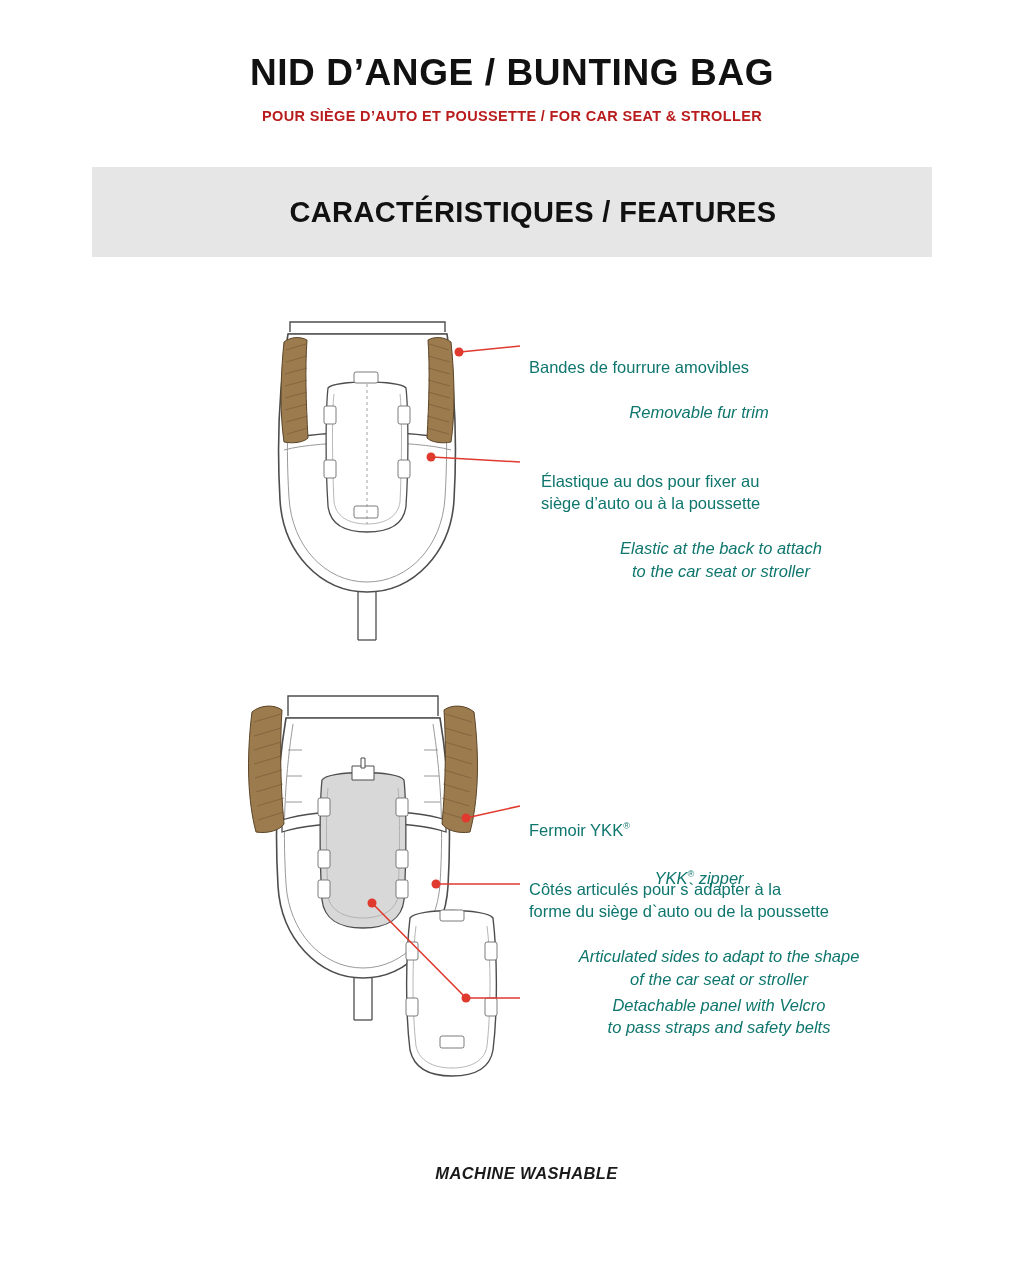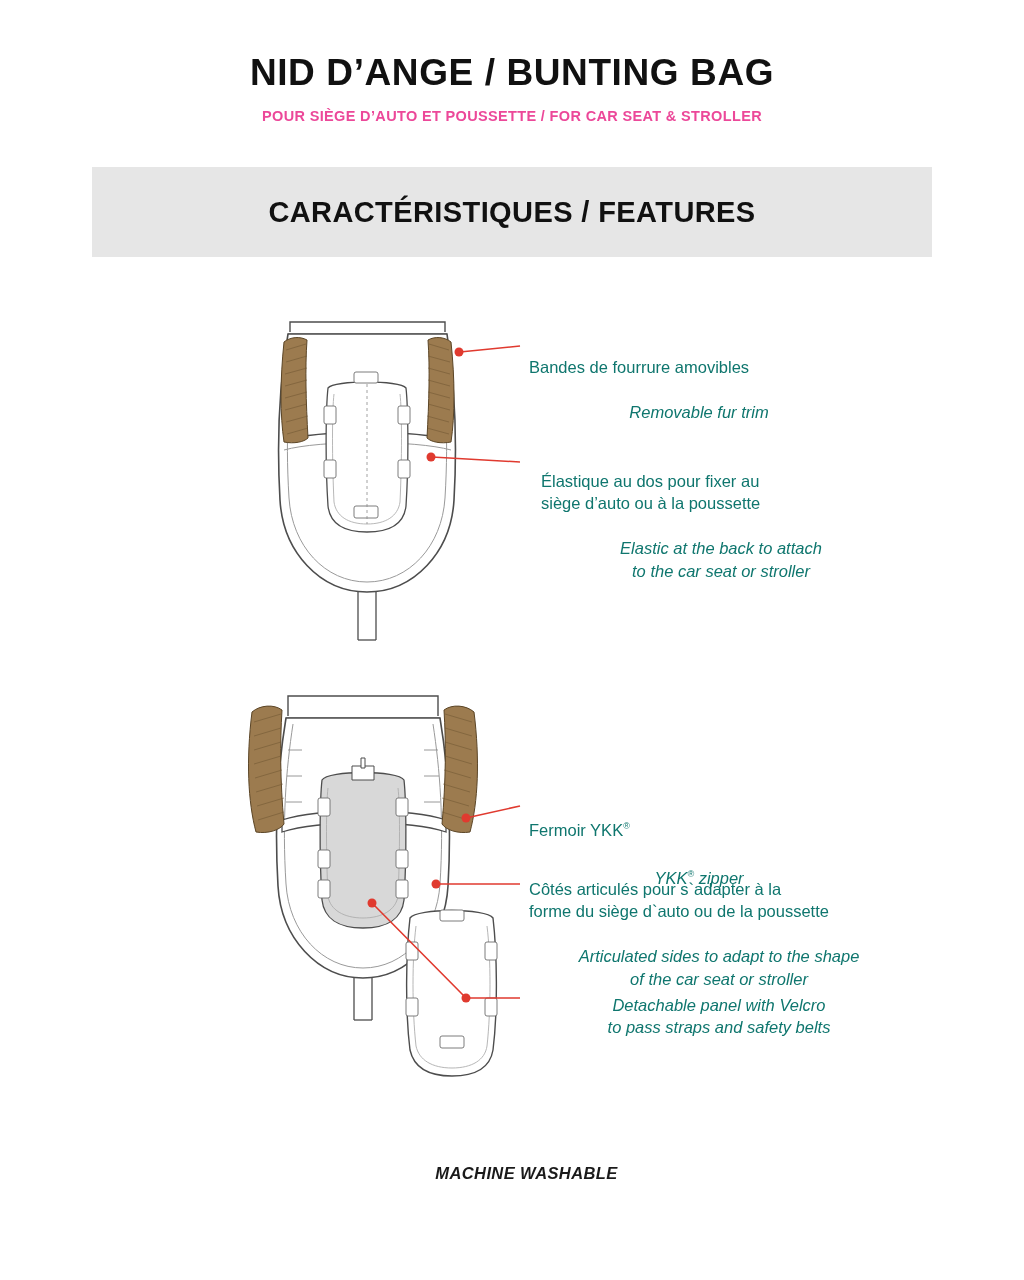--- a/index.html
+++ b/index.html
@@ -37,21 +37,21 @@
   }
   .subtitle {
     position: absolute;
     top: 108px;
     left: 0;
     width: 1024px;
     text-align: center;
     font-size: 14.5px;
     font-weight: bold;
     letter-spacing: 0.35px;
-    color: #ec4899;
+    color: #b91c1c;
   }
 
   
   .banner {
     position: absolute;
     top: 167px;
     left: 92px;
     width: 840px;
     height: 90px;
     background: #e6e6e6;
@@ -61,20 +61,21 @@
     top: 0;
     left: 0;
     width: 840px;
     height: 90px;
     line-height: 90px;
     text-align: center;
     font-size: 29px;
     font-weight: bold;
     letter-spacing: 0.4px;
     color: #111111;
+    padding-left: 21px;
   }
 
   
   .drawing {
     position: absolute;
   }
   #drawing-top { left: 250px; top: 310px; }
   #drawing-bottom { left: 230px; top: 680px; }
 
   

